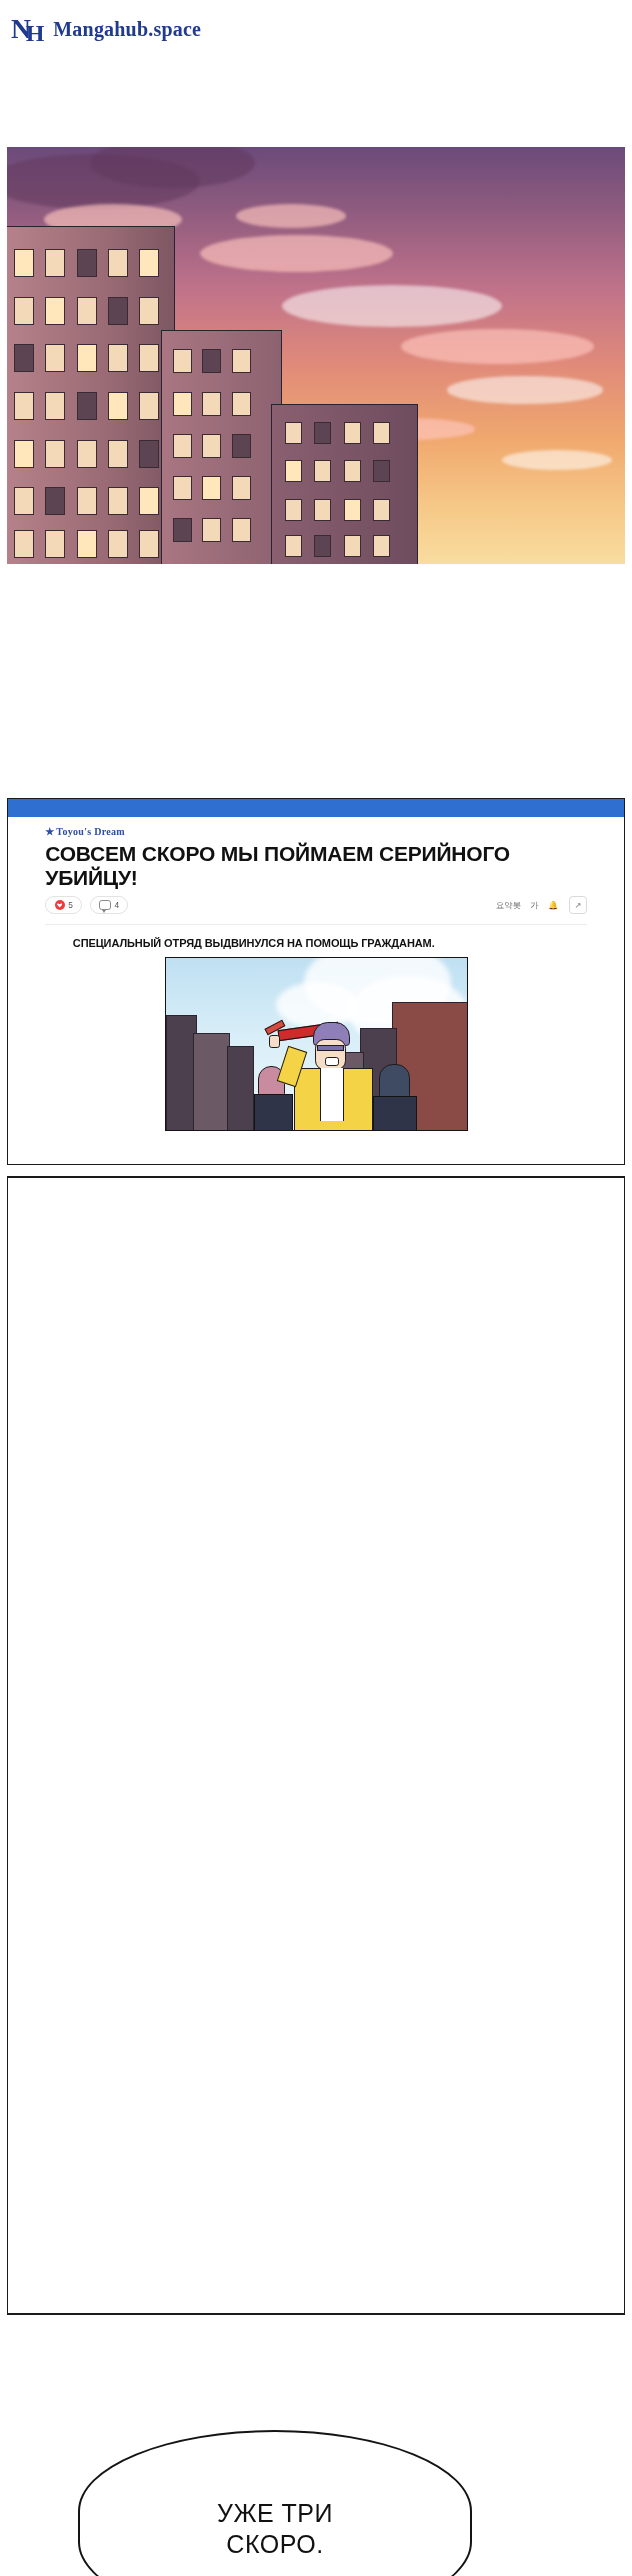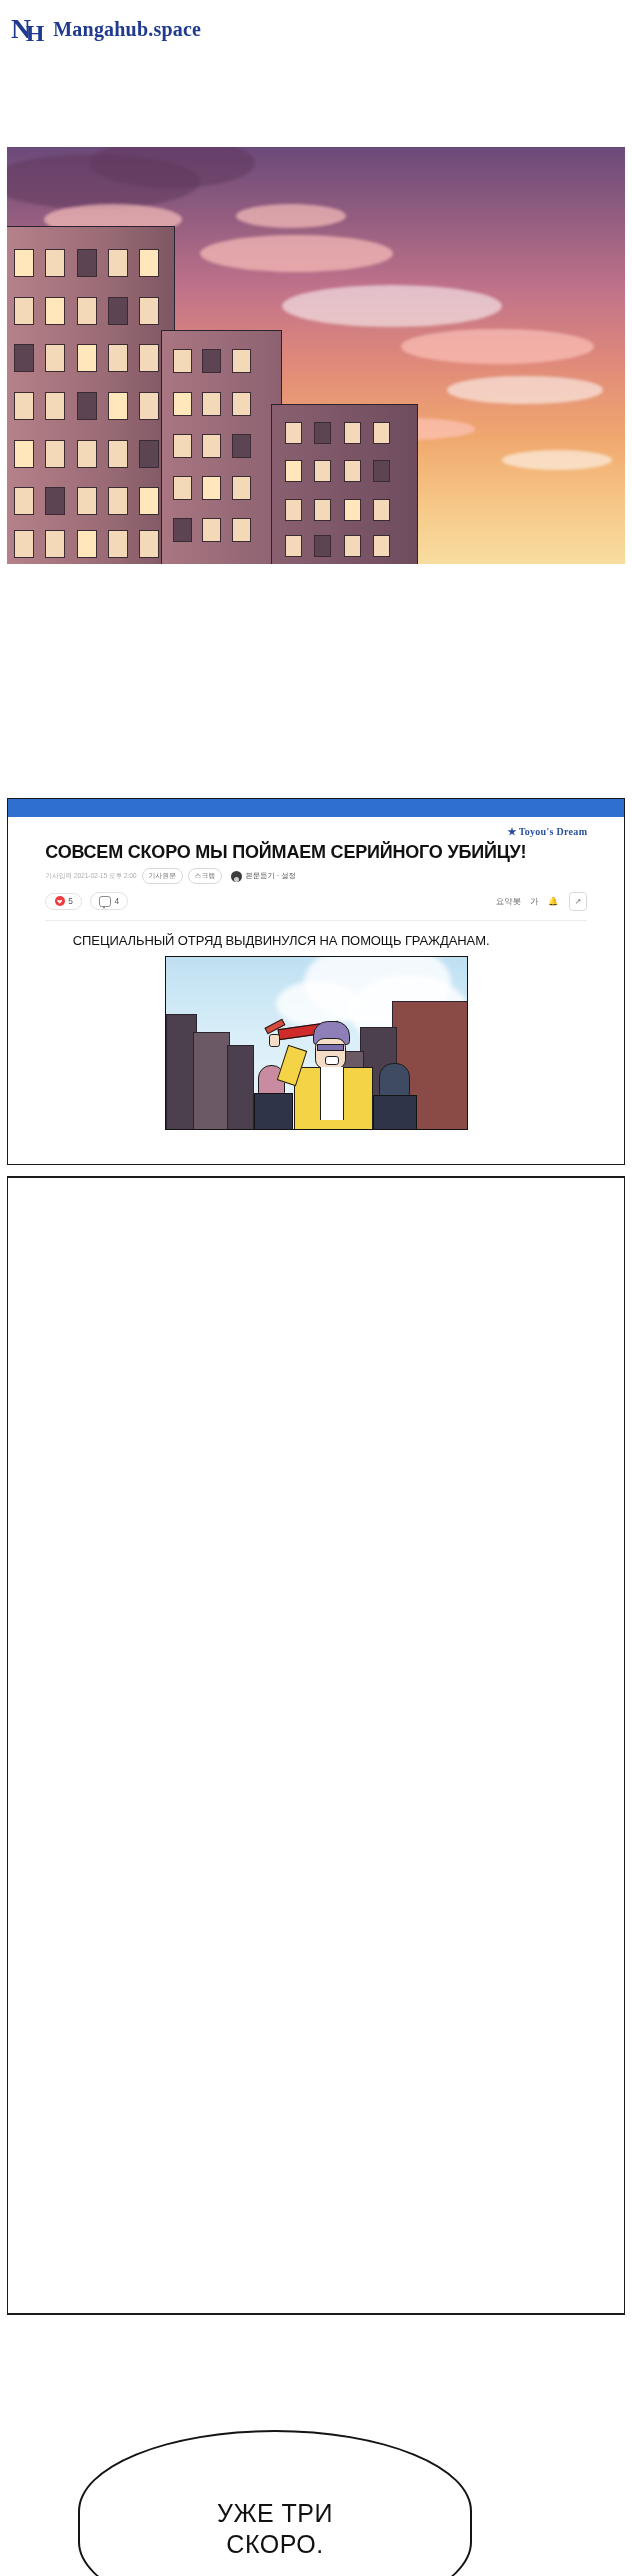--- a/index.html
+++ b/index.html
@@ -105,25 +105,24 @@
   .ui-inner {
     padding: 9.2px 37px 0 37px;
   }
   .ui-brand {
     font-size: 10px;
     color: #2b4f9e;
     font-weight: bold;
     letter-spacing: 0.3px;
     margin-bottom: 4.6px;
     font-family: "Liberation Serif", serif;
-    text-align: right;
   }
   .ui-brand .star { color: #2b4f9e; margin-right: 1.8px; }
   .ui-headline {
-    font-size: 18px;
+    font-size: 21px;
     font-weight: bold;
     color: #111111;
     letter-spacing: -0.2px;
     margin-bottom: 5.5px;
     line-height: 1.15;
   }
   .ui-meta {
     display: flex;
     align-items: center;
     gap: 5.5px;
@@ -224,23 +223,23 @@
   .share-box {
     width: 16.5px; height: 16.5px;
     border: 0.9px solid #d9d9d9;
     border-radius: 3.7px;
     display:flex;align-items:center;justify-content:center;
     color:#777; font-size:8.3px;
   }
 
   .ui-caption {
     margin: 11px 0 5.5px 27.5px;
-    font-size: 13px;
+    font-size: 11px;
     color: #111;
-    font-weight: normal;
+    font-weight: bold;
     line-height: 1.45;
     letter-spacing: -0.1px;
   }
 
   
   .ui-comic {
     position: relative;
     margin: 3.7px auto 0 auto;
     width: 303px;
     height: 174px;
@@ -430,29 +429,20 @@
   <div class="panel-ui">
     <div class="ui-topbar"></div>
 
     <div class="ui-inner">
       <div class="ui-brand">
         <span class="star">★</span><span>Toyou's Dream</span>
       </div>
 
       <div class="ui-headline">СОВСЕМ СКОРО МЫ ПОЙМАЕМ СЕРИЙНОГО УБИЙЦУ!</div>
 
-      <div class="ui-meta">
-        <span class="m-date">기사입력 2021-02-15 오후 2:00</span>
-        <span class="ui-chip">기사원문</span>
-        <span class="ui-chip">스크랩</span>
-        <span class="ui-author">
-          <span class="avatar-dot"></span>
-          <span>본문듣기 · 설정</span>
-        </span>
-      </div>
 
       <div class="ui-actionbar">
         <span class="pill">
           <span class="heart"></span>
           <span>5</span>
         </span>
         <span class="pill">
           <span class="bubble"></span>
           <span>4</span>
         </span>

